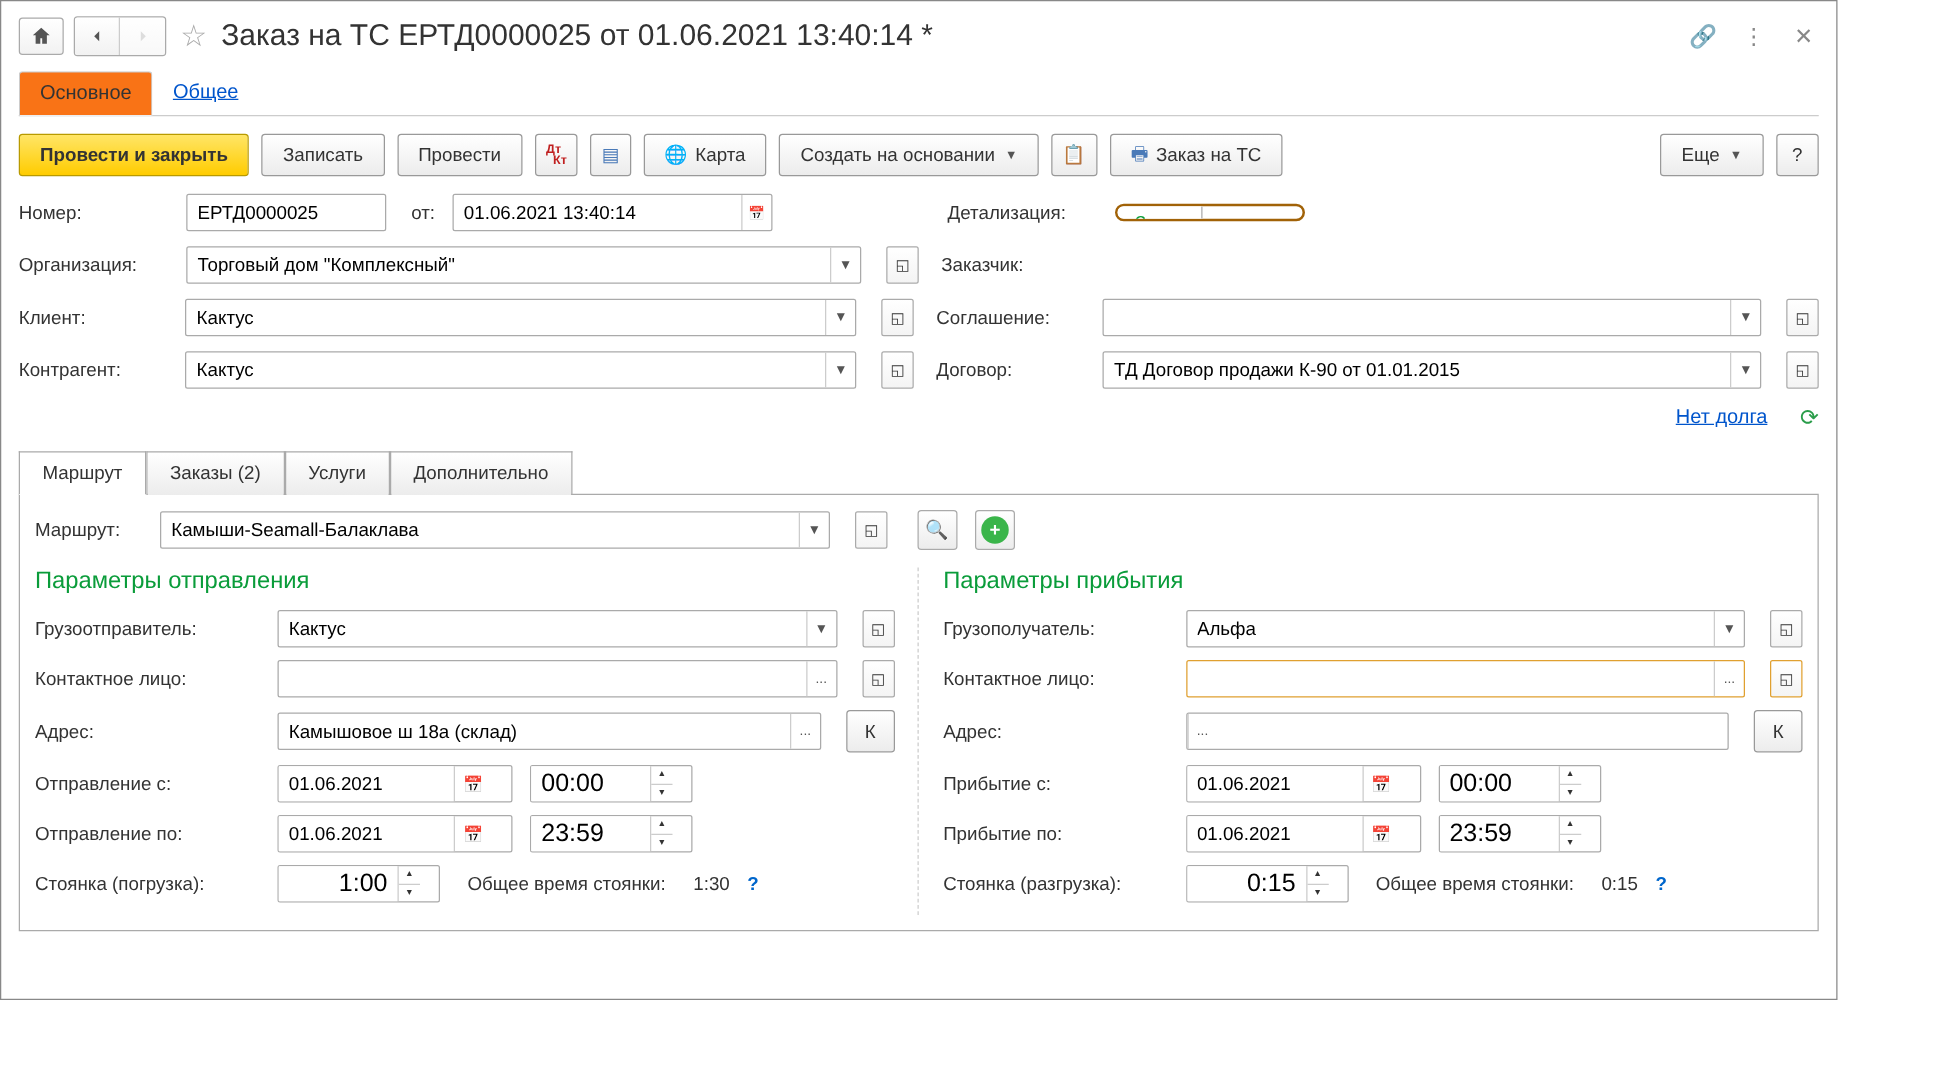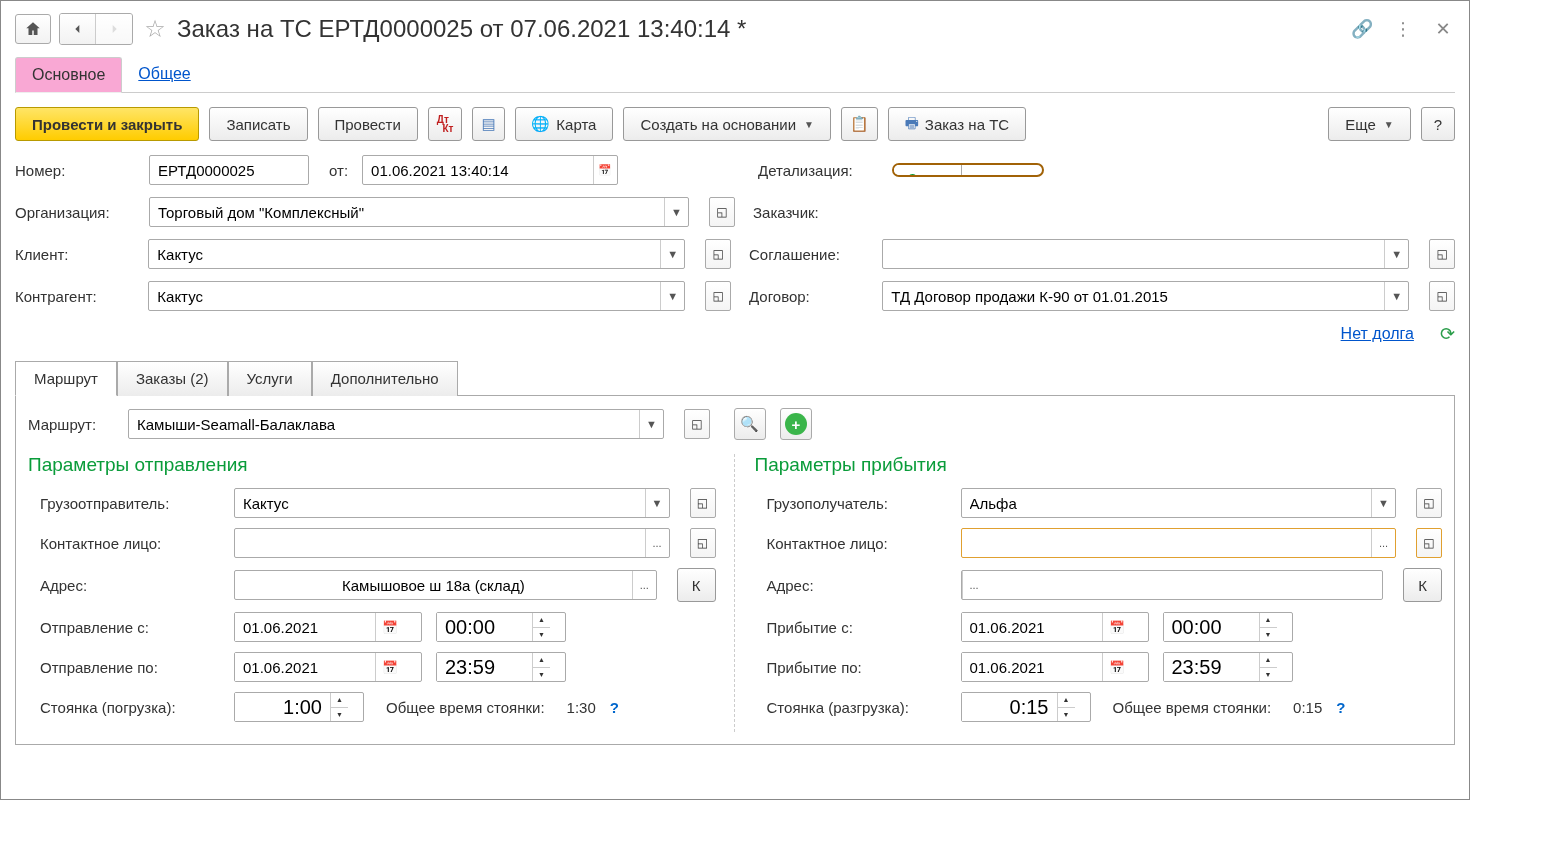--- a/index.html
+++ b/index.html
@@ -14,21 +14,21 @@
 .nav-pair .nav-half { width: 36px; height: 30px; display: flex; align-items: center; justify-content: center; background: linear-gradient(#fff,#f2f2f2); cursor: pointer; }
 .nav-pair .nav-half:first-child { border-right: 1px solid #ccc; }
 .star { width: 28px; height: 28px; display: flex; align-items: center; justify-content: center; color: #aaa; font-size: 24px; }
 .title { font-size: 24px; flex: 1; }
 .title-right { display: flex; gap: 16px; align-items: center; }
 .tr-icon { width: 24px; height: 24px; display: flex; align-items: center; justify-content: center; color: #888; font-size: 18px; cursor: pointer; }
 
 
 .nav-tabs { border-bottom: 1px solid #ccc; padding-bottom: 0; display: flex; }
 .nav-tab { padding: 8px 16px; cursor: pointer; font-size: 16px; }
-.nav-tab.active { background: #f9a8d4; border: 1px solid #ccc; border-bottom: 1px solid #eee; margin-bottom: -1px; border-radius: 3px 3px 0 0; }
+.nav-tab.active { background: #f97316; border: 1px solid #ccc; border-bottom: 1px solid #eee; margin-bottom: -1px; border-radius: 3px 3px 0 0; }
 .nav-tab.link { color: #0055cc; text-decoration: underline; }
 
 
 .toolbar { display: flex; gap: 10px; padding: 14px 0; align-items: center; }
 .btn { border: 1px solid #999; background: linear-gradient(#fff,#ececec); border-radius: 3px; padding: 8px 16px; cursor: pointer; font-size: 15px; display: flex; align-items: center; gap: 6px; height: 34px; }
 .btn.primary { background: linear-gradient(#ffe566,#ffcc00); border-color: #b89a00; font-weight: bold; }
 .btn.icon-only { padding: 6px 8px; }
 .btn .chev { font-size: 10px; color: #555; margin-left: 2px; }
 .toolbar .spacer { flex: 1; }
 
@@ -52,21 +52,21 @@
 .tabs-hdr { display: flex; }
 .tab { border: 1px solid #aaa; border-bottom: none; padding: 8px 18px; background: linear-gradient(#fff,#ececec); cursor: pointer; font-size: 15px; }
 .tab.active { background: #fff; border-bottom: 1px solid #fff; position: relative; z-index: 2; }
 .tab-pane { border: 1px solid #aaa; padding: 12px; margin-top: -1px; }
 
 
 .two-col { display: flex; gap: 20px; margin-top: 14px; }
 .col { flex: 1; }
 .col:first-child { border-right: 1px dashed #ccc; padding-right: 18px; }
 .col h3 { color: #0a9c3a; font-weight: normal; font-size: 19px; margin-bottom: 12px; }
-.col .form-row { margin-bottom: 10px; margin-left: 12px; }
+.col .form-row { margin-bottom: 10px; }
 .col .form-row label.fld { width: 180px; }
 
 .date-box { display: flex; border: 1px solid #aaa; border-radius: 2px; height: 30px; width: 188px; }
 .date-box input { border: none; outline: none; padding: 4px 8px; width: 140px; font-size: 15px; }
 .date-box .cal { width: 30px; border-left: 1px solid #ccc; display: flex; align-items: center; justify-content: center; font-size: 13px; cursor: pointer; }
 .time-box { display: flex; border: 1px solid #aaa; border-radius: 2px; height: 30px; width: 130px; }
 .time-box input { border: none; outline: none; padding: 4px 8px; width: 95px; font-size: 20px; }
 .time-box .spin { width: 18px; border-left: 1px solid #ccc; display: flex; flex-direction: column; }
 .time-box .spin span { flex: 1; display: flex; align-items: center; justify-content: center; font-size: 7px; cursor: pointer; }
 .time-box .spin span:first-child { border-bottom: 1px solid #ccc; }
@@ -96,21 +96,21 @@
             <path fill="#555" d="M14 6l-6 6 6 6V6z"></path>
           </svg>
       </div>
       <div class="nav-half" style="opacity:.5">
         <svg class="arrow" viewBox="0 0 24 24">
             <path fill="#bbb" d="M10 6l6 6-6 6V6z"></path>
           </svg>
       </div>
     </div>
     <div class="star">☆</div>
-    <div class="title">Заказ на ТС ЕРТД0000025 от 07.06.2021 13:40:14 *</div>
+    <div class="title">Заказ на ТС ЕРТД0000025 от 01.06.2021 13:40:14 *</div>
     <div class="title-right">
       <div class="tr-icon">🔗</div>
       <div class="tr-icon">⋮</div>
       <div class="tr-icon">✕</div>
     </div>
   </div>
 
   <div class="nav-tabs">
     <div class="nav-tab active">Основное</div>
     <div class="nav-tab link">Общее</div>
@@ -253,21 +253,21 @@
             <label class="fld">Контактное лицо:</label>
             <div class="sel-box" style="flex:1">
                 <input style="flex: 1 1 0%;">
                 <div class="sb-btn">...</div>
               </div>
             <div class="ext-btn">◱</div>
           </div>
           <div class="form-row">
             <label class="fld">Адрес:</label>
             <div class="sel-box" style="flex:1">
-                <input style="flex: 1 1 0%; text-align: center;" value="Камышовое ш 18а (склад)">
+                <input style="flex: 1 1 0%;" value="Камышовое ш 18а (склад)">
                 <div class="sb-btn">...</div>
               </div>
             <div class="btn" style="padding:5px 14px;margin-left:6px">К</div>
           </div>
           <div class="form-row">
             <label class="fld">Отправление с:</label>
             <div class="date-box">
                 <input value="01.06.2021" style="">
                 <div class="cal">📅</div>
               </div>

